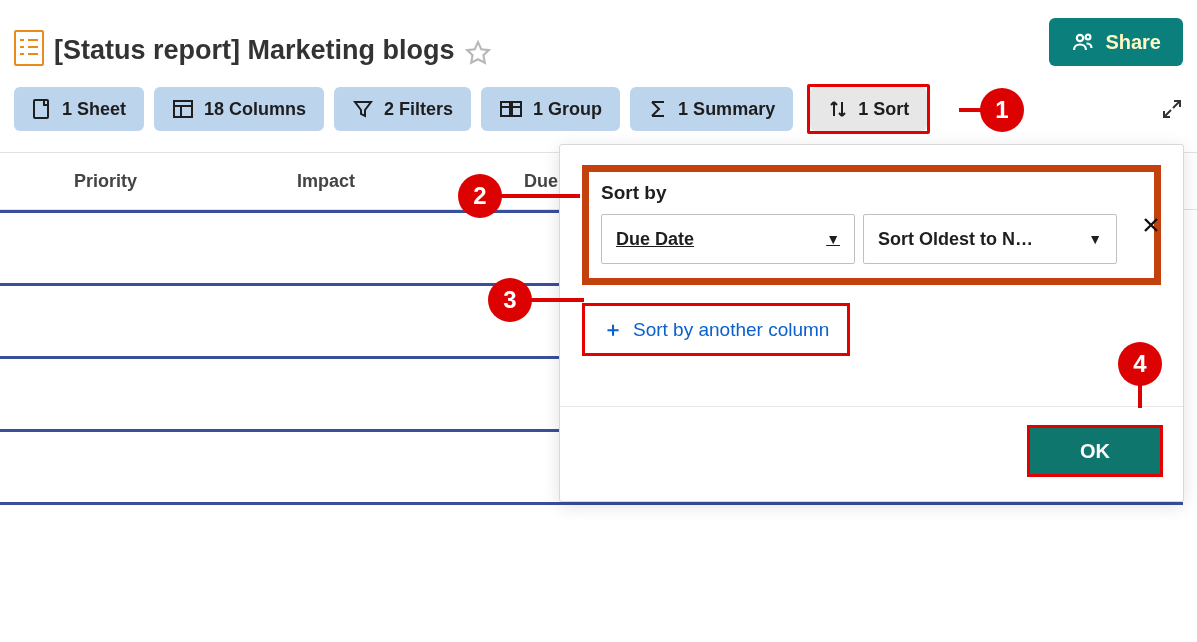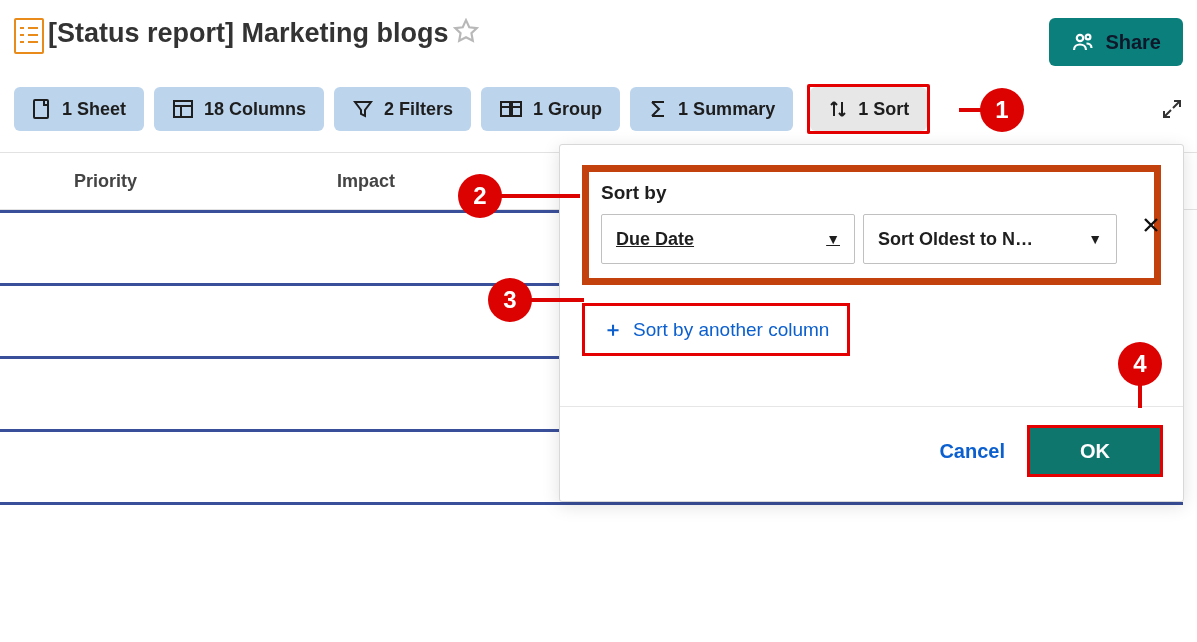--- a/index.html
+++ b/index.html
@@ -9,23 +9,23 @@
     width: 1197px;
     height: 642px;
     overflow: hidden;
     position: relative;
     color: #1e1e1e;
   }
 
   
   .header {
     display: flex;
-    align-items: flex-start;
+    align-items: flex-end;
     padding: 18px 14px 10px 14px;
-    gap: 4px;
+    gap: 10px;
   }
   .doc-icon {
     width: 30px; height: 36px;
     border: 2px solid #e88b1a;
     border-radius: 2px;
     position: relative;
     flex: 0 0 auto;
   }
   .doc-icon::before, .doc-icon::after {
     content: "";
@@ -46,21 +46,21 @@
     color: #333;
   }
   .star-icon {
     color: #b8b8b8;
     stroke: #b8b8b8;
     fill: none;
   }
   .share-btn {
     margin-left: auto;
     background: #0b7f7b;
-    color: #0f172a;
+    color: #fef9c3;
     border: none;
     border-radius: 6px;
     height: 48px;
     padding: 0 22px;
     font-size: 20px;
     font-weight: 700;
     display: flex;
     align-items: center;
     gap: 10px;
     cursor: pointer;
@@ -108,21 +108,21 @@
     display: flex;
     border-top: 1px solid #e2e2e2;
     border-bottom: 1px solid #e2e2e2;
     height: 58px;
     align-items: center;
     padding: 0 14px 0 74px;
     position: relative;
   }
   .col { font-size: 18px; font-weight: 600; color: #444; }
   .col-priority { width: 223px; }
-  .col-impact { width: 227px; margin-left: 40px; }
+  .col-impact { width: 227px; }
   .col-due { width: 150px; }
 
   
   .data-area {
     position: relative;
   }
   .row-sep {
     height: 3px;
     background: #3a4f9a;
     margin: 0 14px 0 0;
@@ -373,21 +373,20 @@
 
     <div class="add-sort-wrap">
       <div class="add-sort">
         <span class="plus">＋</span>
         <span>Sort by another column</span>
       </div>
     </div>
   </div>
 
   <div class="popover-footer">
-    <div class="cancel-link">Cancel</div>
     <div class="ok-btn-wrap">
       <button class="ok-btn">OK</button>
     </div>
   </div>
 </div>
 
 <div class="callout" style="top:88px; left:980px;">1</div>
 <div class="callout-line" style="top:108px; left:959px; width:24px;"></div>
 
 <div class="callout" style="top:174px; left:458px;">2</div>

